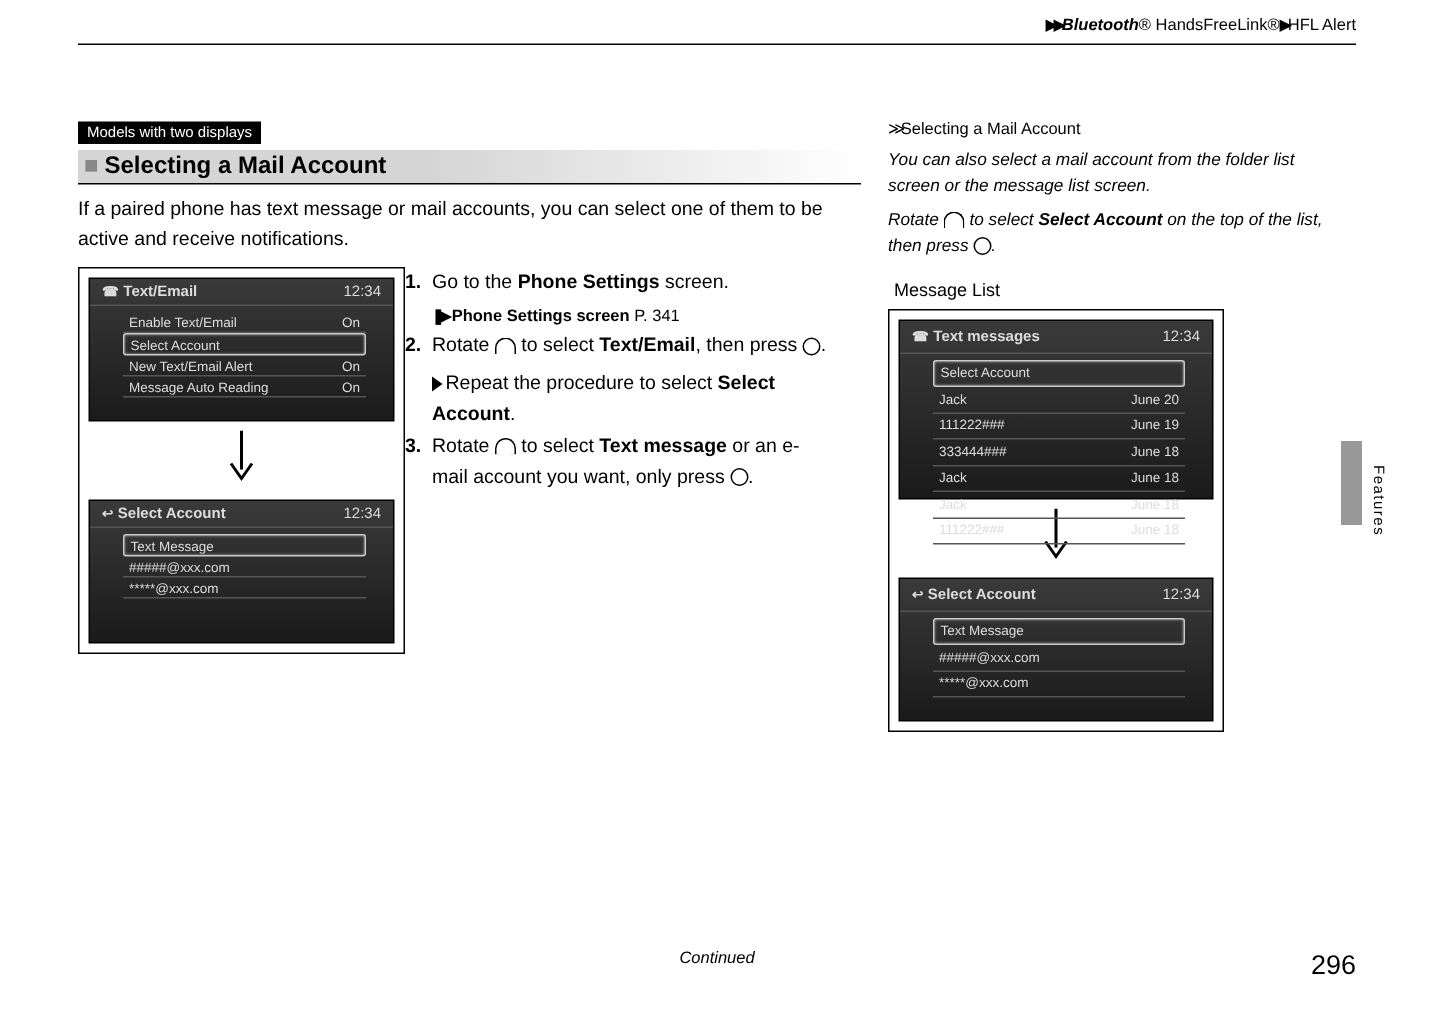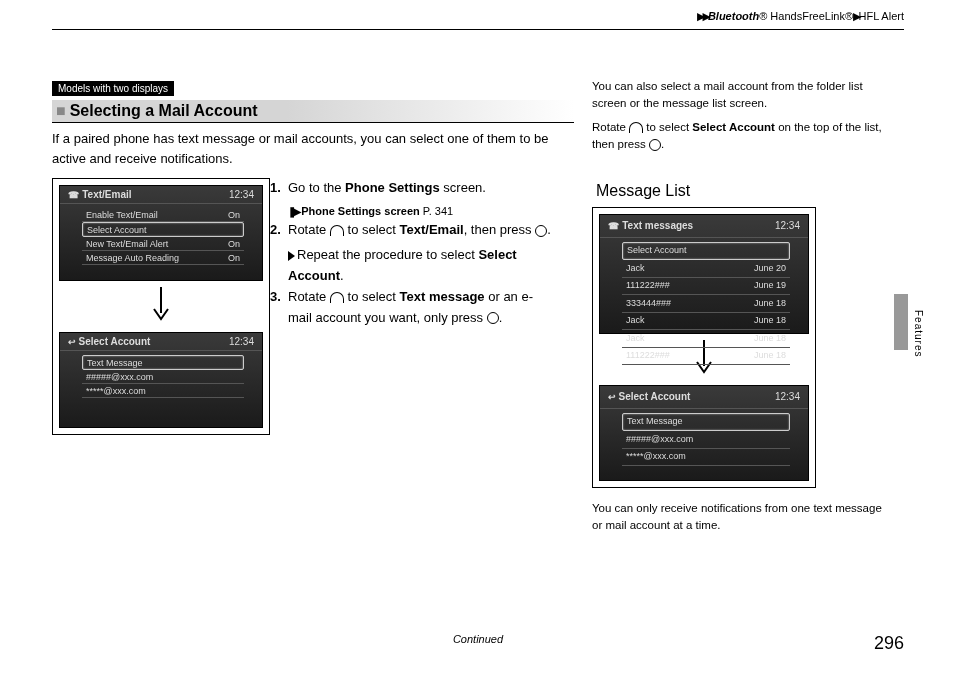--- a/index.html
+++ b/index.html
@@ -101,22 +101,22 @@
   .step b { font-weight: bold; }
   .step { margin-bottom: 4px; display: flex; }
   .step .num { font-weight: bold; width: 18px; flex-shrink:0; }
   .step .txt {}
   .ref { font-size: 11px; font-weight: bold; margin-left: 18px; }
   .ref .tri { font-size: 10px; }
   .subline { margin-left: 18px; }
   .tri-play { display:inline-block; width:0; height:0; border-left:7px solid #000; border-top:5px solid transparent; border-bottom:5px solid transparent; vertical-align: middle; margin-right:2px;}
   .sidehead { font-size: 11px; margin-bottom: 4px; }
   .sidehead .dtri { letter-spacing: -3px; font-size: 11px; }
-  .sidecol p { margin: 0 0 6px 0; }
-  .msg-label { font-size: 16px; margin: 26px 0 4px 4px; }
+  .sidecol p { margin: 0 0 6px 0; font-style: italic; }
+  .msg-label { font-size: 12px; margin: 10px 0 4px 4px; }
   .tab-side {
     position: absolute;
     right: -4px;
     top: 284px;
     width: 14px;
     height: 56px;
     background: #999;
   }
   .tab-text {
     position: absolute;
@@ -228,20 +228,21 @@
           <div class="subline"><span class="tri-play"></span><span>Repeat the procedure to select </span><b>Select Account</b><span>.</span></div>
           <div class="step">
               <span class="num">3.</span>
               <span class="txt"><span>Rotate </span><span class="rot-icon"></span><span> to select </span><b>Text message</b><span> or an e-mail account you want, only press </span><span class="push-icon"></span><span>.</span></span>
             </div>
         </div>
       </div>
     </div>
 
     <div class="sidecol">
+      <div class="sidehead"><span class="dtri">≫</span><span>Selecting a Mail Account</span></div>
       <p>You can also select a mail account from the folder list screen or the message list screen.</p>
       <p><span>Rotate </span><span class="rot-icon"></span><span> to select </span><b>Select Account</b><span> on the top of the list, then press </span><span class="push-icon"></span><span>.</span></p>
 
       <div class="msg-label">Message List</div>
       <div class="screenbox" style="width:210px;">
         <div class="screen" style="height:118px;">
           <div class="titlebar">
               <span class="t phone-ico">Text messages</span>
               <span>12:34</span>
             </div>
@@ -295,21 +296,20 @@
                 <span>#####@xxx.com</span>
                 <span></span>
               </div>
               <div class="row">
                 <span>*****@xxx.com</span>
                 <span></span>
               </div>
             </div>
         </div>
       </div>
-      <p style="margin-top:12px;">You can only receive notifications from one text message or mail account at a time.</p>
     </div>
   </div>
 
   <div class="tab-side"></div>
   <div class="tab-text">Features</div>
 
   <div class="footer">
     <span class="spacer"></span>
     <span class="cont">Continued</span>
     <span class="pageno">296</span>

